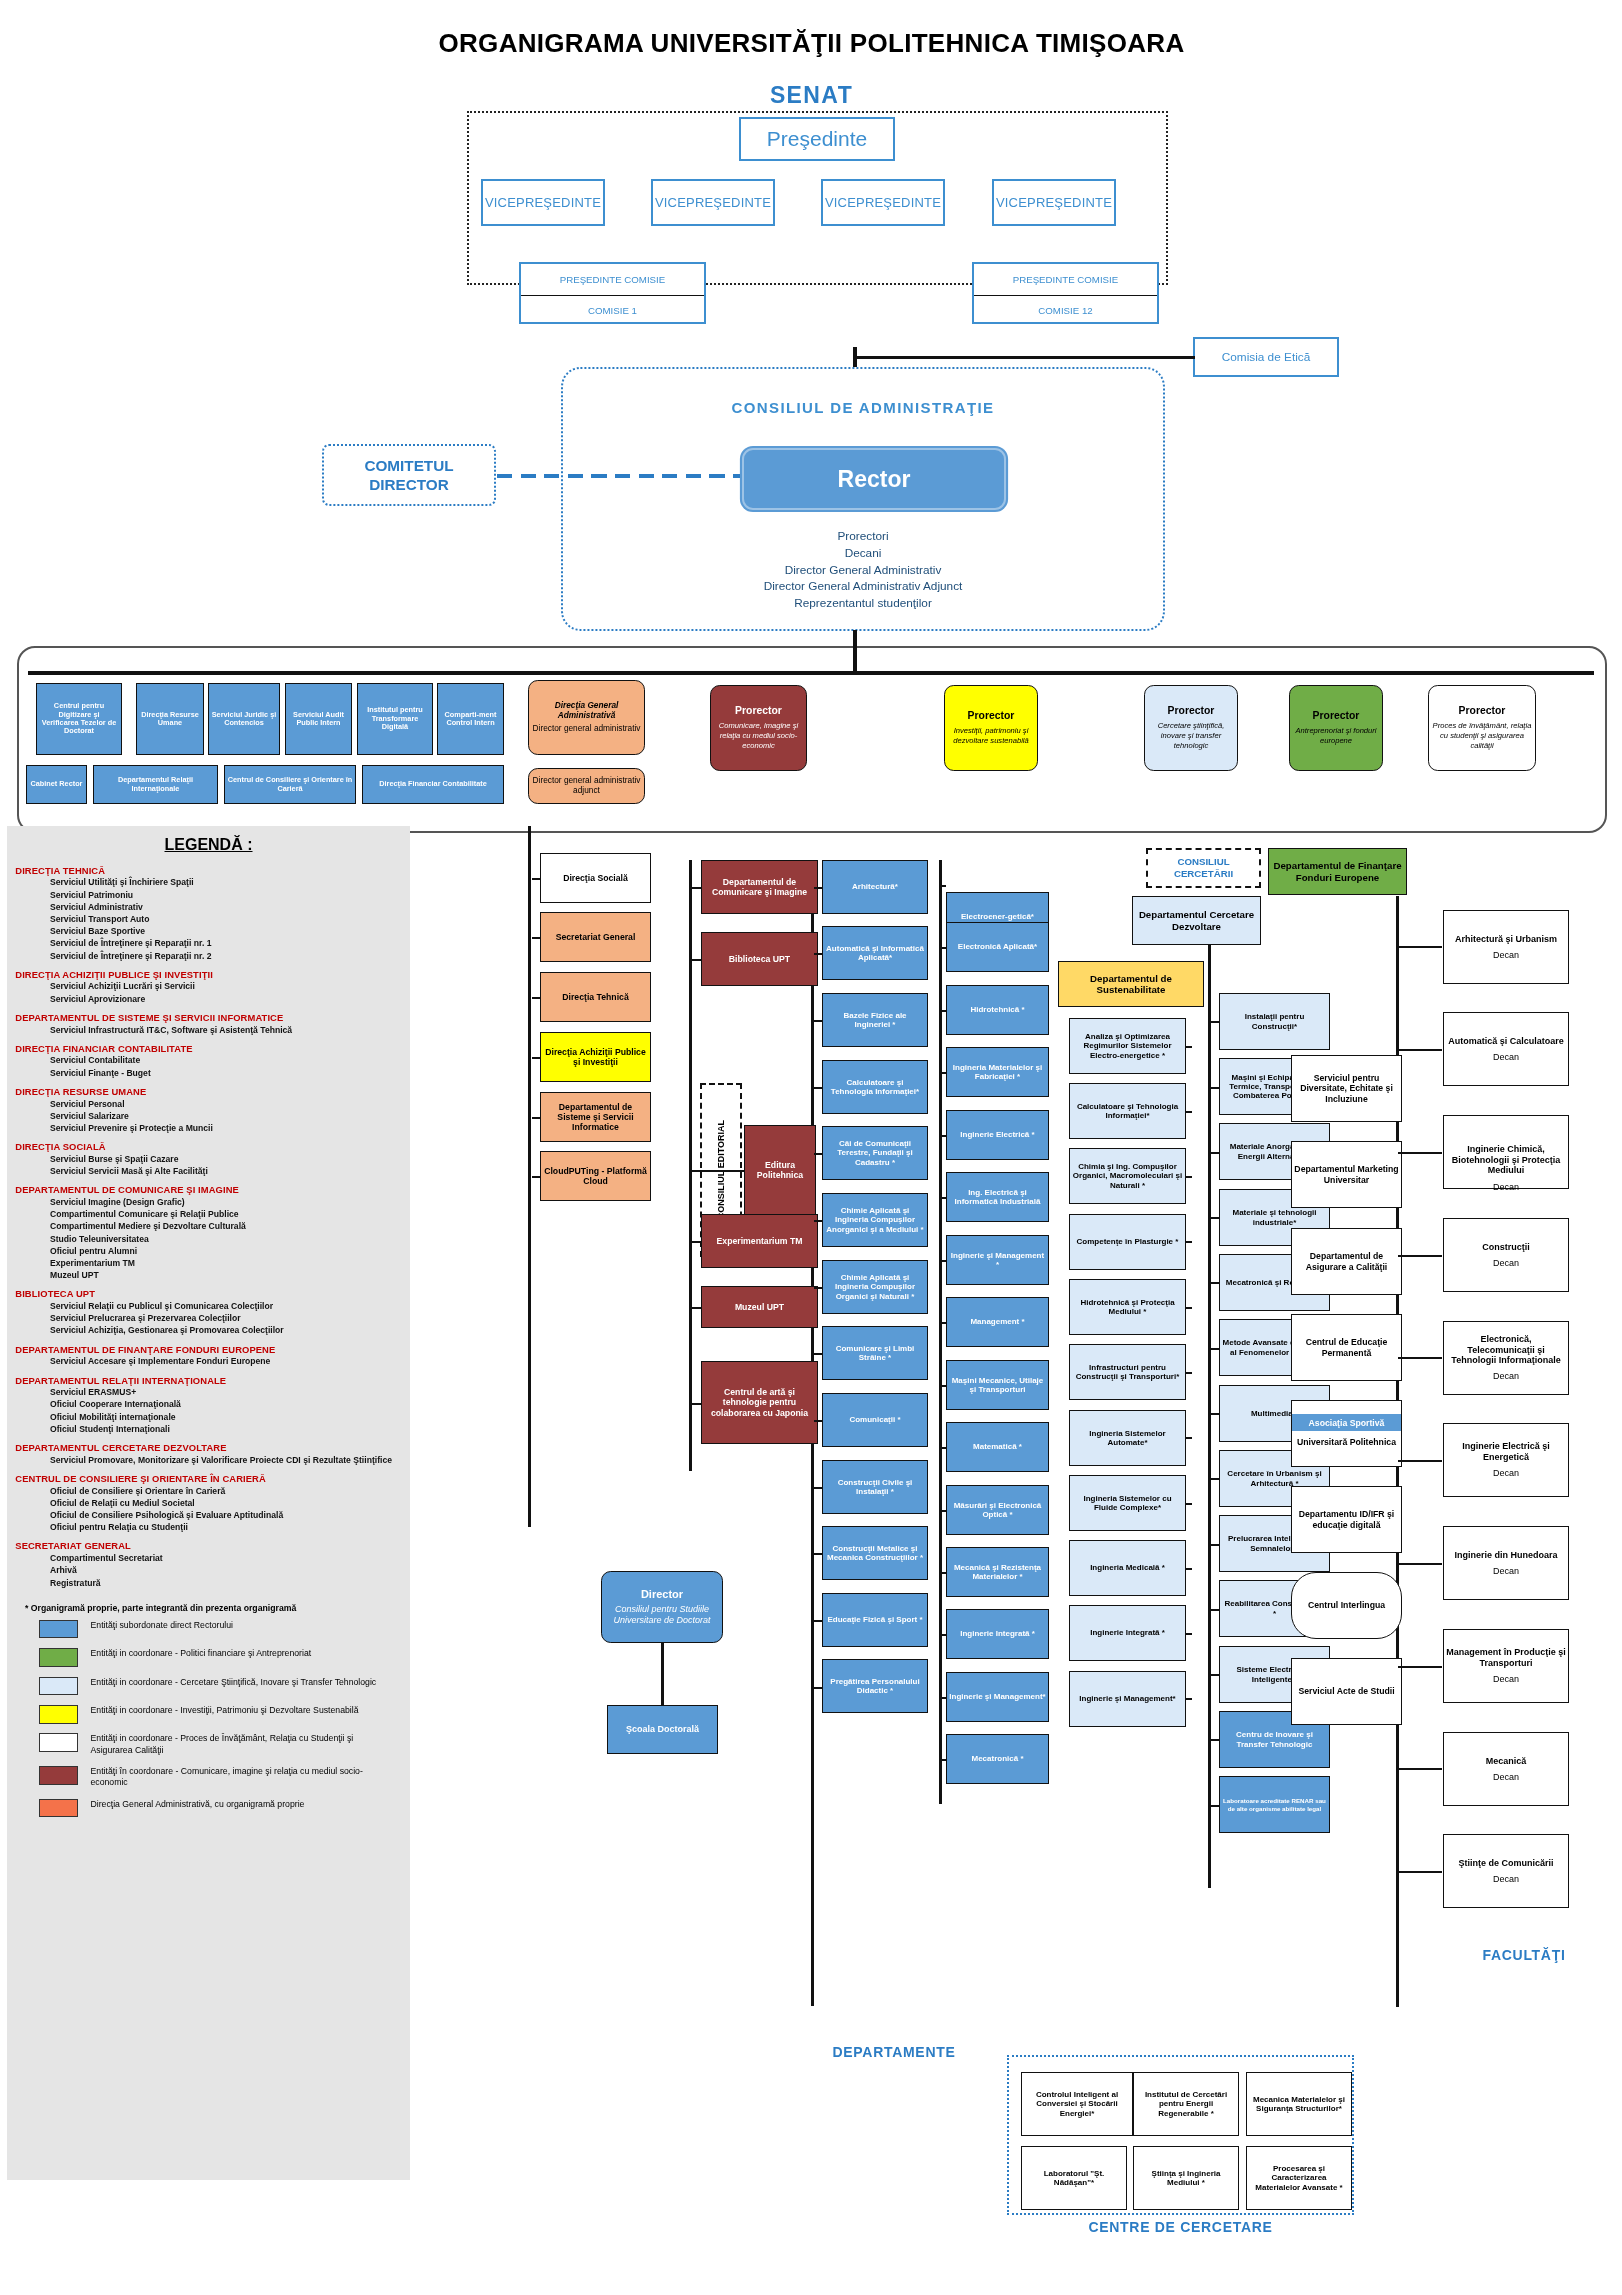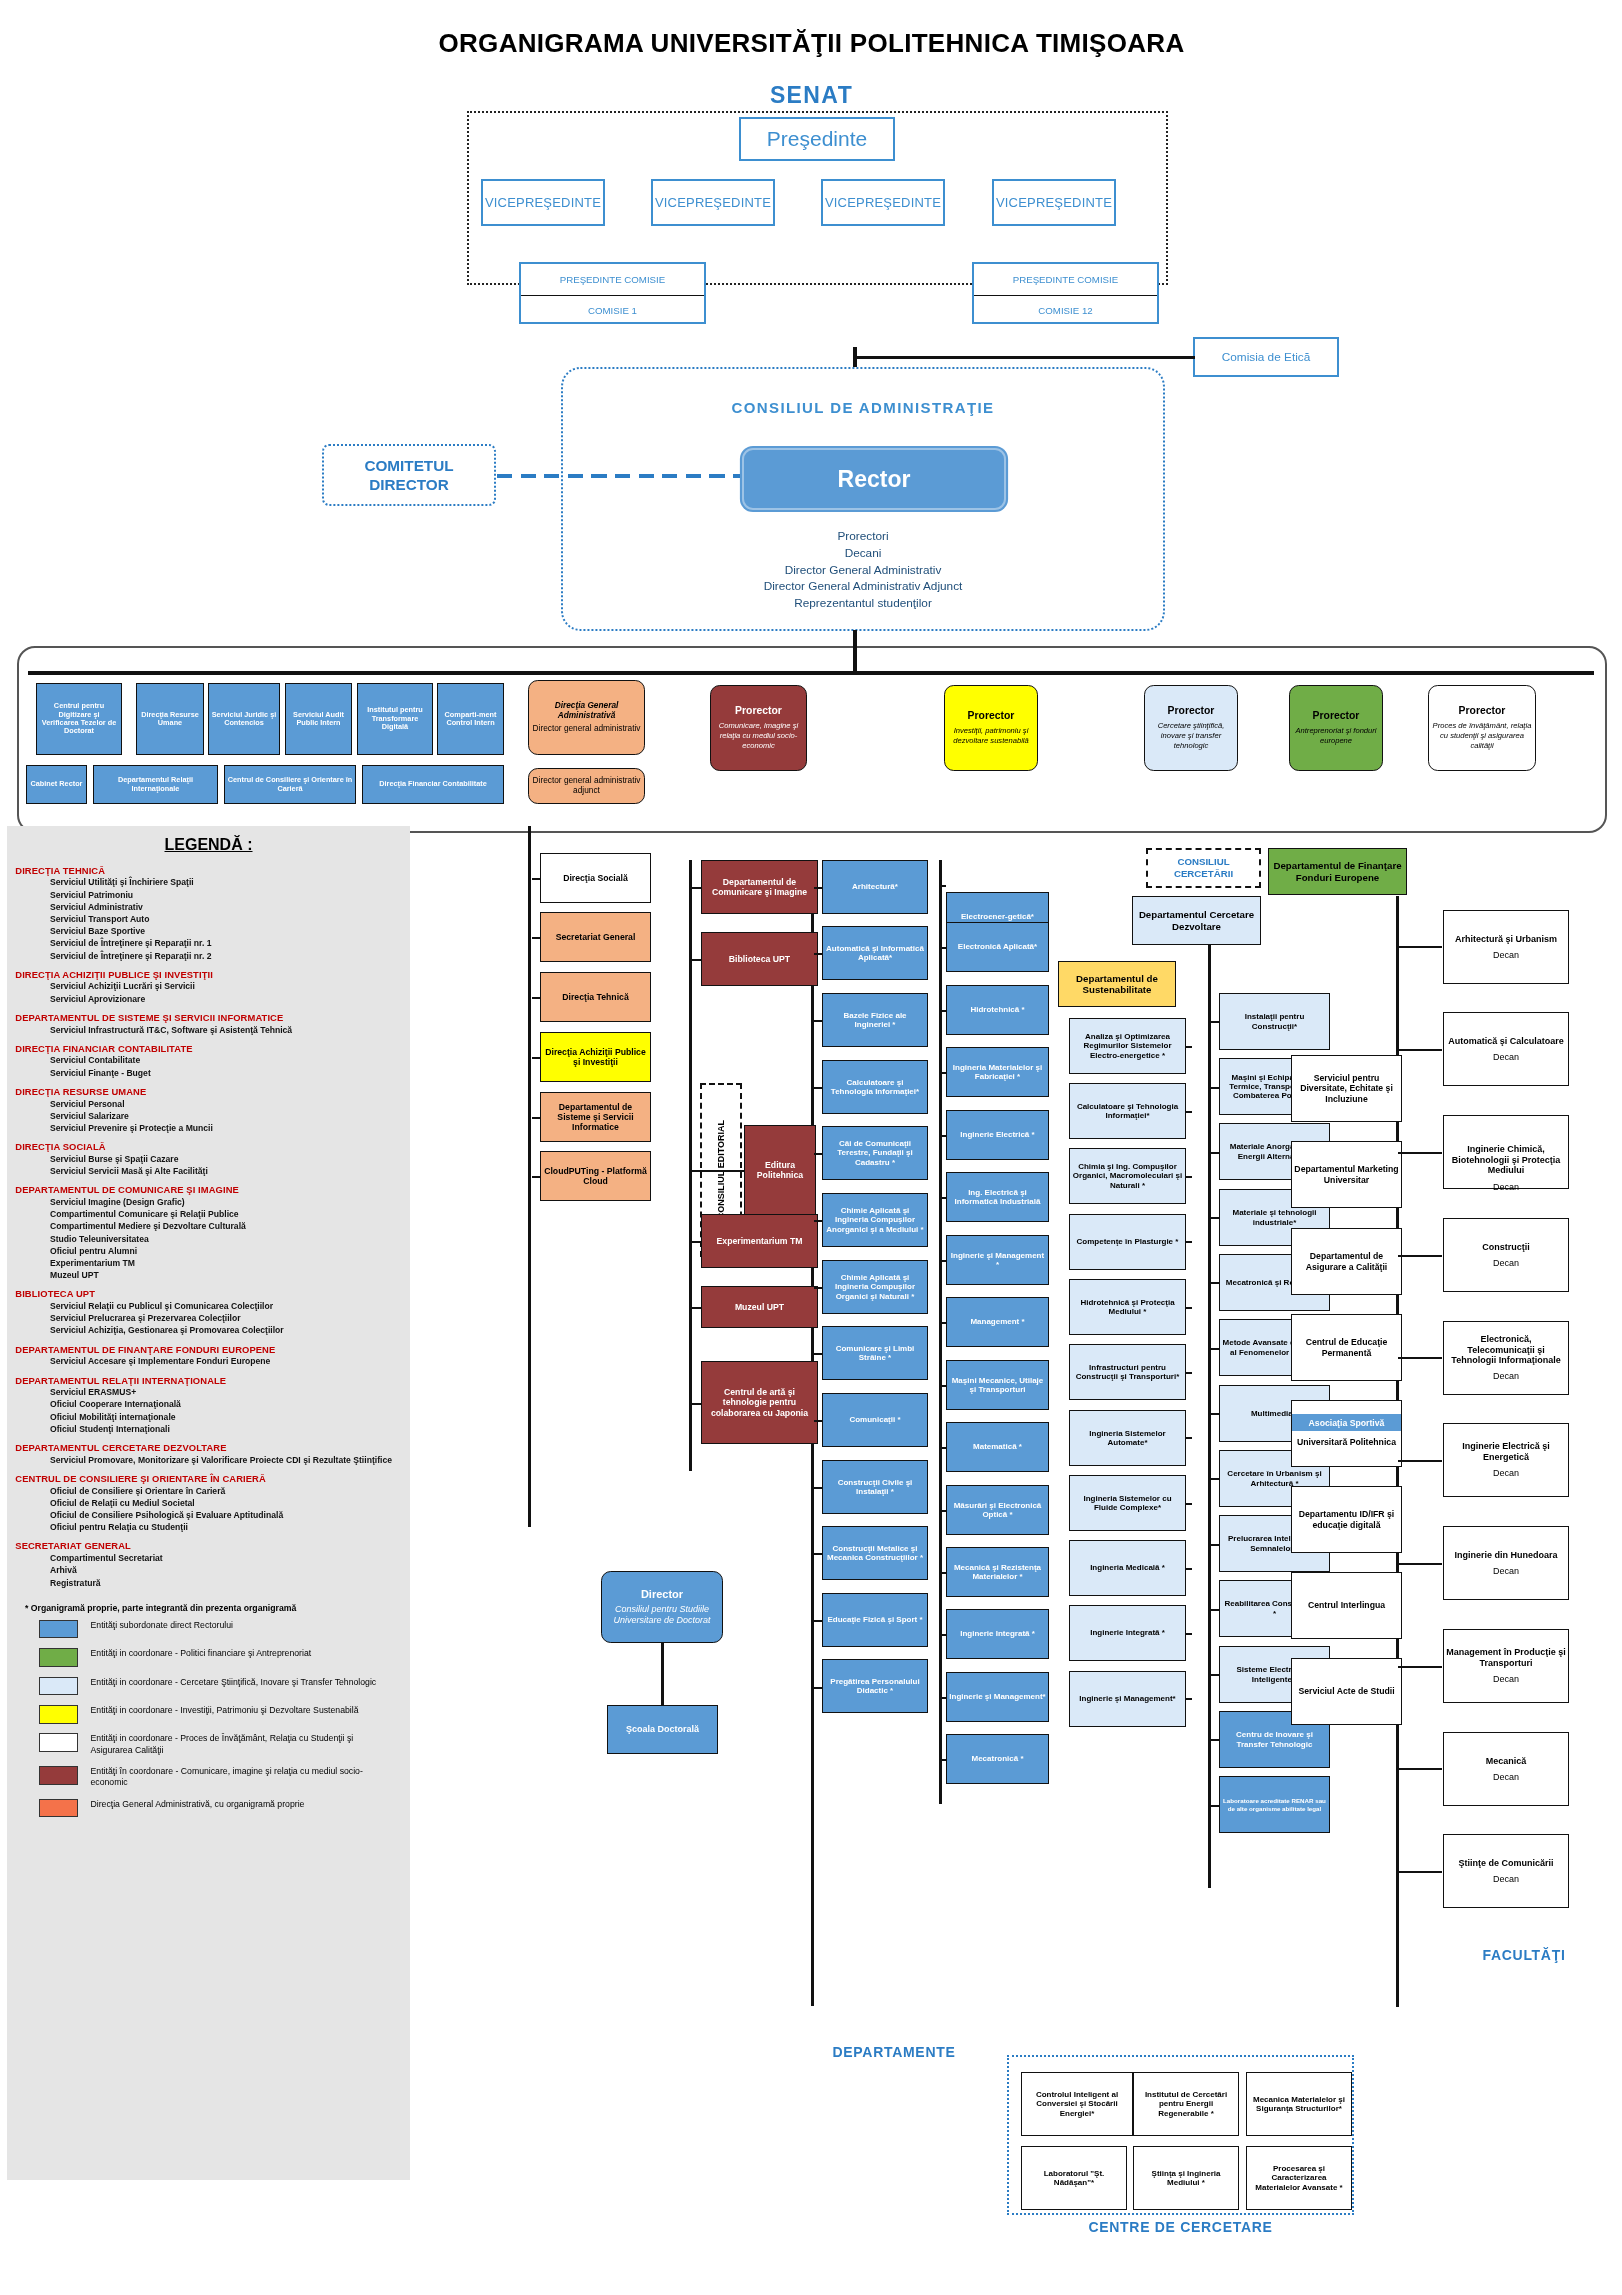--- a/index.html
+++ b/index.html
@@ -260,21 +260,21 @@
 
 <div class="abs" style="top:860px;left:811px;width:2.8px;height:1146px;background:#111;"></div>
 <div id="dep-col1"></div>
 <div id="dep-col2"></div>
 <div class="abs ctr colhdr" style="top:2041px;left:797px;width:194px;height:21px;">DEPARTAMENTE</div>
 
 <div class="abs ctr" style="top:848px;left:1146px;width:115px;height:40px;border:2.1px dashed #111;color:#2b7cc4;font-size:9.7px;font-weight:bold;line-height:1.2;background:#fff;">
   <span>CONSILIUL CERCETĂRII</span>
 </div>
 <div class="abs node lblue ctr" style="top:896px;left:1132px;width:129px;height:49px;font-size:9.7px;">Departamentul Cercetare Dezvoltare</div>
-<div class="abs node yellow2 ctr" style="top:961px;left:1058px;width:118px;height:46px;font-size:9.7px;">Departamentul de Sustenabilitate</div>
+<div class="abs node yellow2 ctr" style="top:961px;left:1058px;width:146px;height:46px;font-size:9.7px;">Departamentul de Sustenabilitate</div>
 <div class="abs" style="top:944px;left:1208px;width:2.8px;height:944px;background:#111;"></div>
 <div id="cerc-col1"></div>
 <div id="cerc-col2"></div>
 
 <div class="abs node green ctr" style="top:848px;left:1268px;width:139px;height:47px;font-size:9.7px;">Departamentul de Finanţare Fonduri Europene</div>
 <div class="abs" style="top:896px;left:1396px;width:2.8px;height:1111px;background:#111;"></div>
 <div id="serv-col"></div>
 
 <div id="fac-col"></div>
 <div class="abs ctr colhdr" style="top:1944px;left:1444px;width:160px;height:21px;">FACULTĂŢI</div>
@@ -420,21 +420,21 @@
 <div class="abs" style="top:1261px;left:1403px;width:-4.2px;height:2.1px;background:#111;"></div>
 <div class="abs node white col" style="top:1314px;left:1291px;width:111px;height:67px;font-size:8.7px;">Centrul de Educaţie Permanentă</div>
 <div class="abs" style="top:1347px;left:1403px;width:-4.2px;height:2.1px;background:#111;"></div>
 <div class="abs node white col" style="top:1400px;left:1291px;width:111px;height:67px;font-size:8.7px;padding:0;">
     <div style="background:#5b9bd5;color:#fff;width:100%;padding:3.5px 0;font-size:8.7px;">Asociaţia Sportivă</div>
     <div style="padding:5.6px 1.4px;font-size:8.7px;">Universitară Politehnica</div>
   </div>
 <div class="abs" style="top:1433px;left:1403px;width:-4.2px;height:2.1px;background:#111;"></div>
 <div class="abs node white col" style="top:1486px;left:1291px;width:111px;height:67px;font-size:8.7px;">Departamentu ID/IFR şi educaţie digitală</div>
 <div class="abs" style="top:1519px;left:1403px;width:-4.2px;height:2.1px;background:#111;"></div>
-<div class="abs node white col" style="top:1572px;left:1291px;width:111px;height:67px;font-size:8.7px;">Centrul Interlingua</div>
+<div class="abs node white col" style="top:1572px;left:1291px;width:111px;height:67px;font-size:8.7px;border-radius:25px;">Centrul Interlingua</div>
 <div class="abs" style="top:1605px;left:1403px;width:-4.2px;height:2.1px;background:#111;"></div>
 <div class="abs node white col" style="top:1658px;left:1291px;width:111px;height:67px;font-size:8.7px;">Serviciul Acte de Studii</div>
 <div class="abs" style="top:1691px;left:1403px;width:-4.2px;height:2.1px;background:#111;"></div>
 <div class="abs node white col" style="top:910px;left:1443px;width:126px;height:74px;font-size:9px;">
     <div style="line-height:1.18;">Arhitectură şi Urbanism</div>
     <div style="font-weight:normal;margin-top:5.6px;">Decan</div>
   </div>
 <div class="abs" style="top:946px;left:1398px;width:44px;height:2.1px;background:#111;"></div>
 <div class="abs node white col" style="top:1012px;left:1443px;width:126px;height:74px;font-size:9px;">
     <div style="line-height:1.18;">Automatică şi Calculatoare</div>

